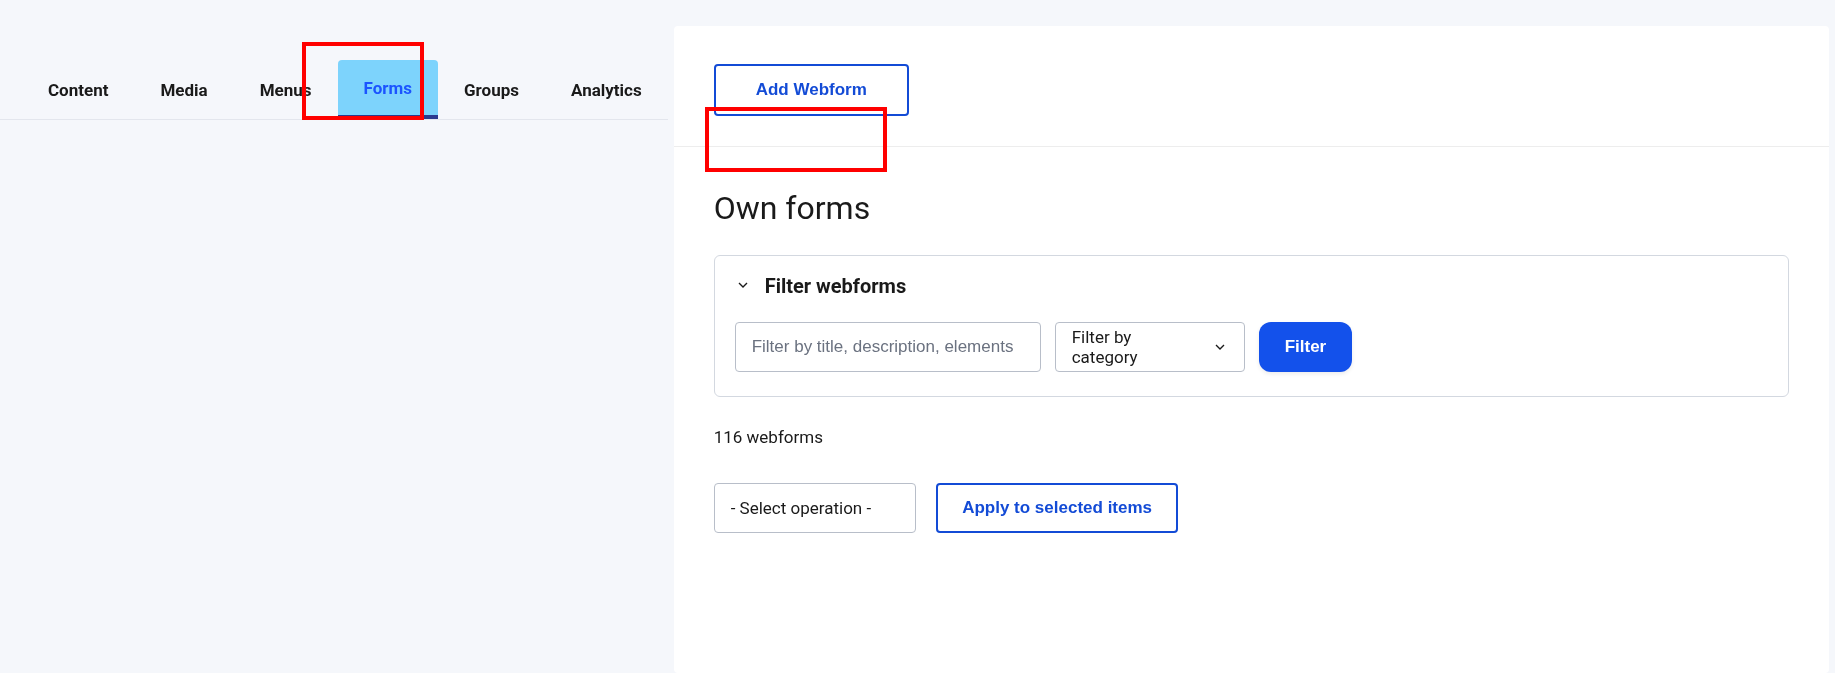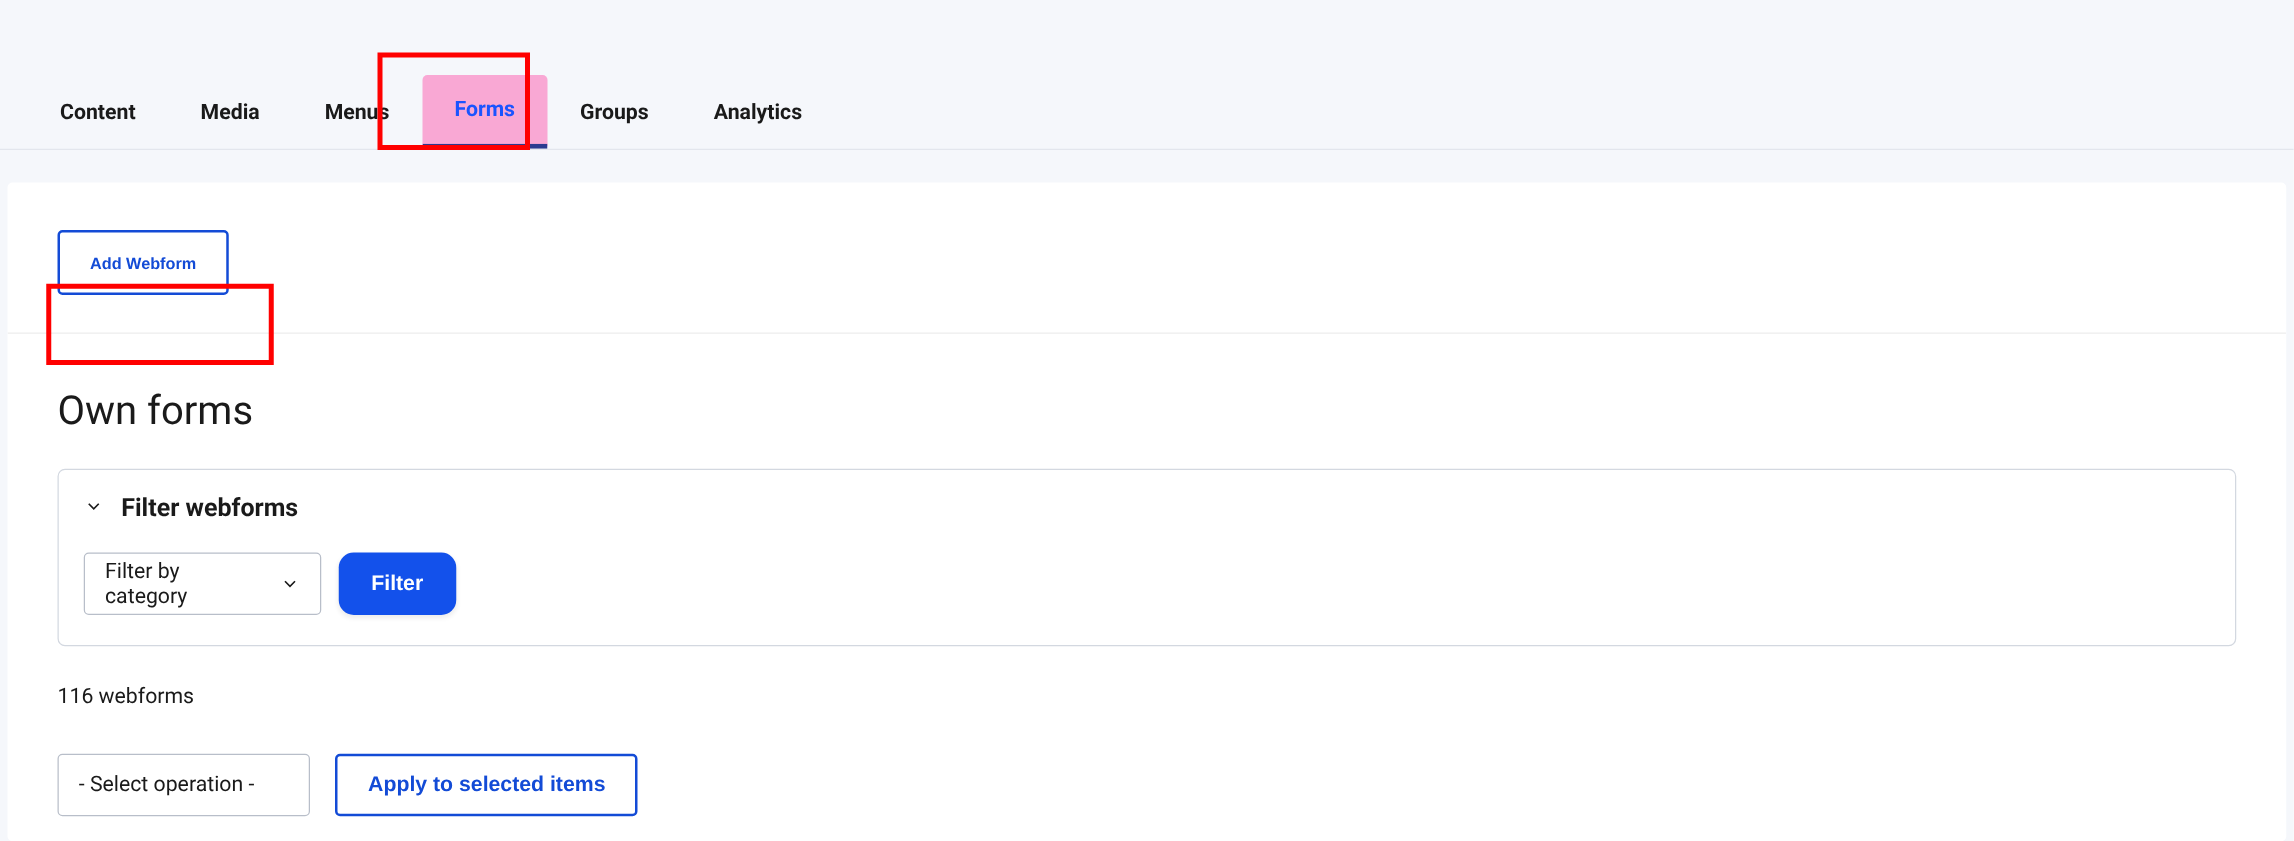--- a/index.html
+++ b/index.html
@@ -4,21 +4,21 @@
 <style>
   * { box-sizing: border-box; margin: 0; padding: 0; }
   html, body { width: 1835px; height: 673px; }
   body {
     font-family: -apple-system, BlinkMacSystemFont, "Segoe UI", Roboto, Helvetica, Arial, sans-serif;
     background: #f5f7fb;
     color: #1a1a1a;
     font-size: 16px;
   }
 
-  .page { width: 100%; height: 100%; display: flex; flex-direction: column; }
+  .page { width: 100%; height: 100%; display: flex; flex-direction: row; }
 
   .tabs-row {
     height: 120px;
     display: flex;
     align-items: flex-end;
     padding-left: 22px;
     background: #f5f7fb;
     border-bottom: 1px solid #e3e6ed;
   }
 
@@ -29,21 +29,21 @@
     align-items: center;
     font-weight: 700;
     font-size: 17px;
     color: #1a1a1a;
     cursor: pointer;
     position: relative;
   }
   .tab + .tab { }
   .tab.active {
     color: #1b54ff;
-    background: #f9a8d4;
+    background: #7dd3fc;
     border-radius: 4px 4px 0 0;
     border-bottom: 4px solid #2b3a8f;
   }
 
   .red-highlight-tab {
     position: absolute;
     border: 4px solid #ff0000;
     pointer-events: none;
   }
 
@@ -65,27 +65,27 @@
   .h1 {
     font-size: 32px;
     font-weight: 400;
     margin-bottom: 20px;
   }
   .add-btn {
     display: inline-flex;
     align-items: center;
     justify-content: center;
     height: 52px;
-    padding: 0 24px;
+    padding: 0 40px;
     border: 2px solid #134bd6;
     border-radius: 4px;
     background: #fff;
     color: #134bd6;
     font-weight: 700;
-    font-size: 13px;
+    font-size: 17px;
     cursor: pointer;
   }
 
   .section-own {
     padding: 42px 40px 0 40px;
   }
   .filter-card {
     margin-top: 28px;
     border: 1px solid #d3d8e0;
     border-radius: 6px;
@@ -223,20 +223,21 @@
         <div class="filter-header">
           <span>
             <svg class="chev-down" viewBox="0 0 24 24">
                 <path d="M6 9l6 6 6-6"></path>
               </svg>
           </span>
           <span>Filter webforms</span>
         </div>
 
         <div class="filter-controls">
+          <input type="text" class="text-input" placeholder="Filter by title, description, elements" style="">
 
           <div class="select-box wide">
             <span>Filter by category</span>
             <span class="chevron">
               <svg class="chev-down" viewBox="0 0 24 24">
                   <path d="M6 9l6 6 6-6"></path>
                 </svg>
             </span>
           </div>
 

